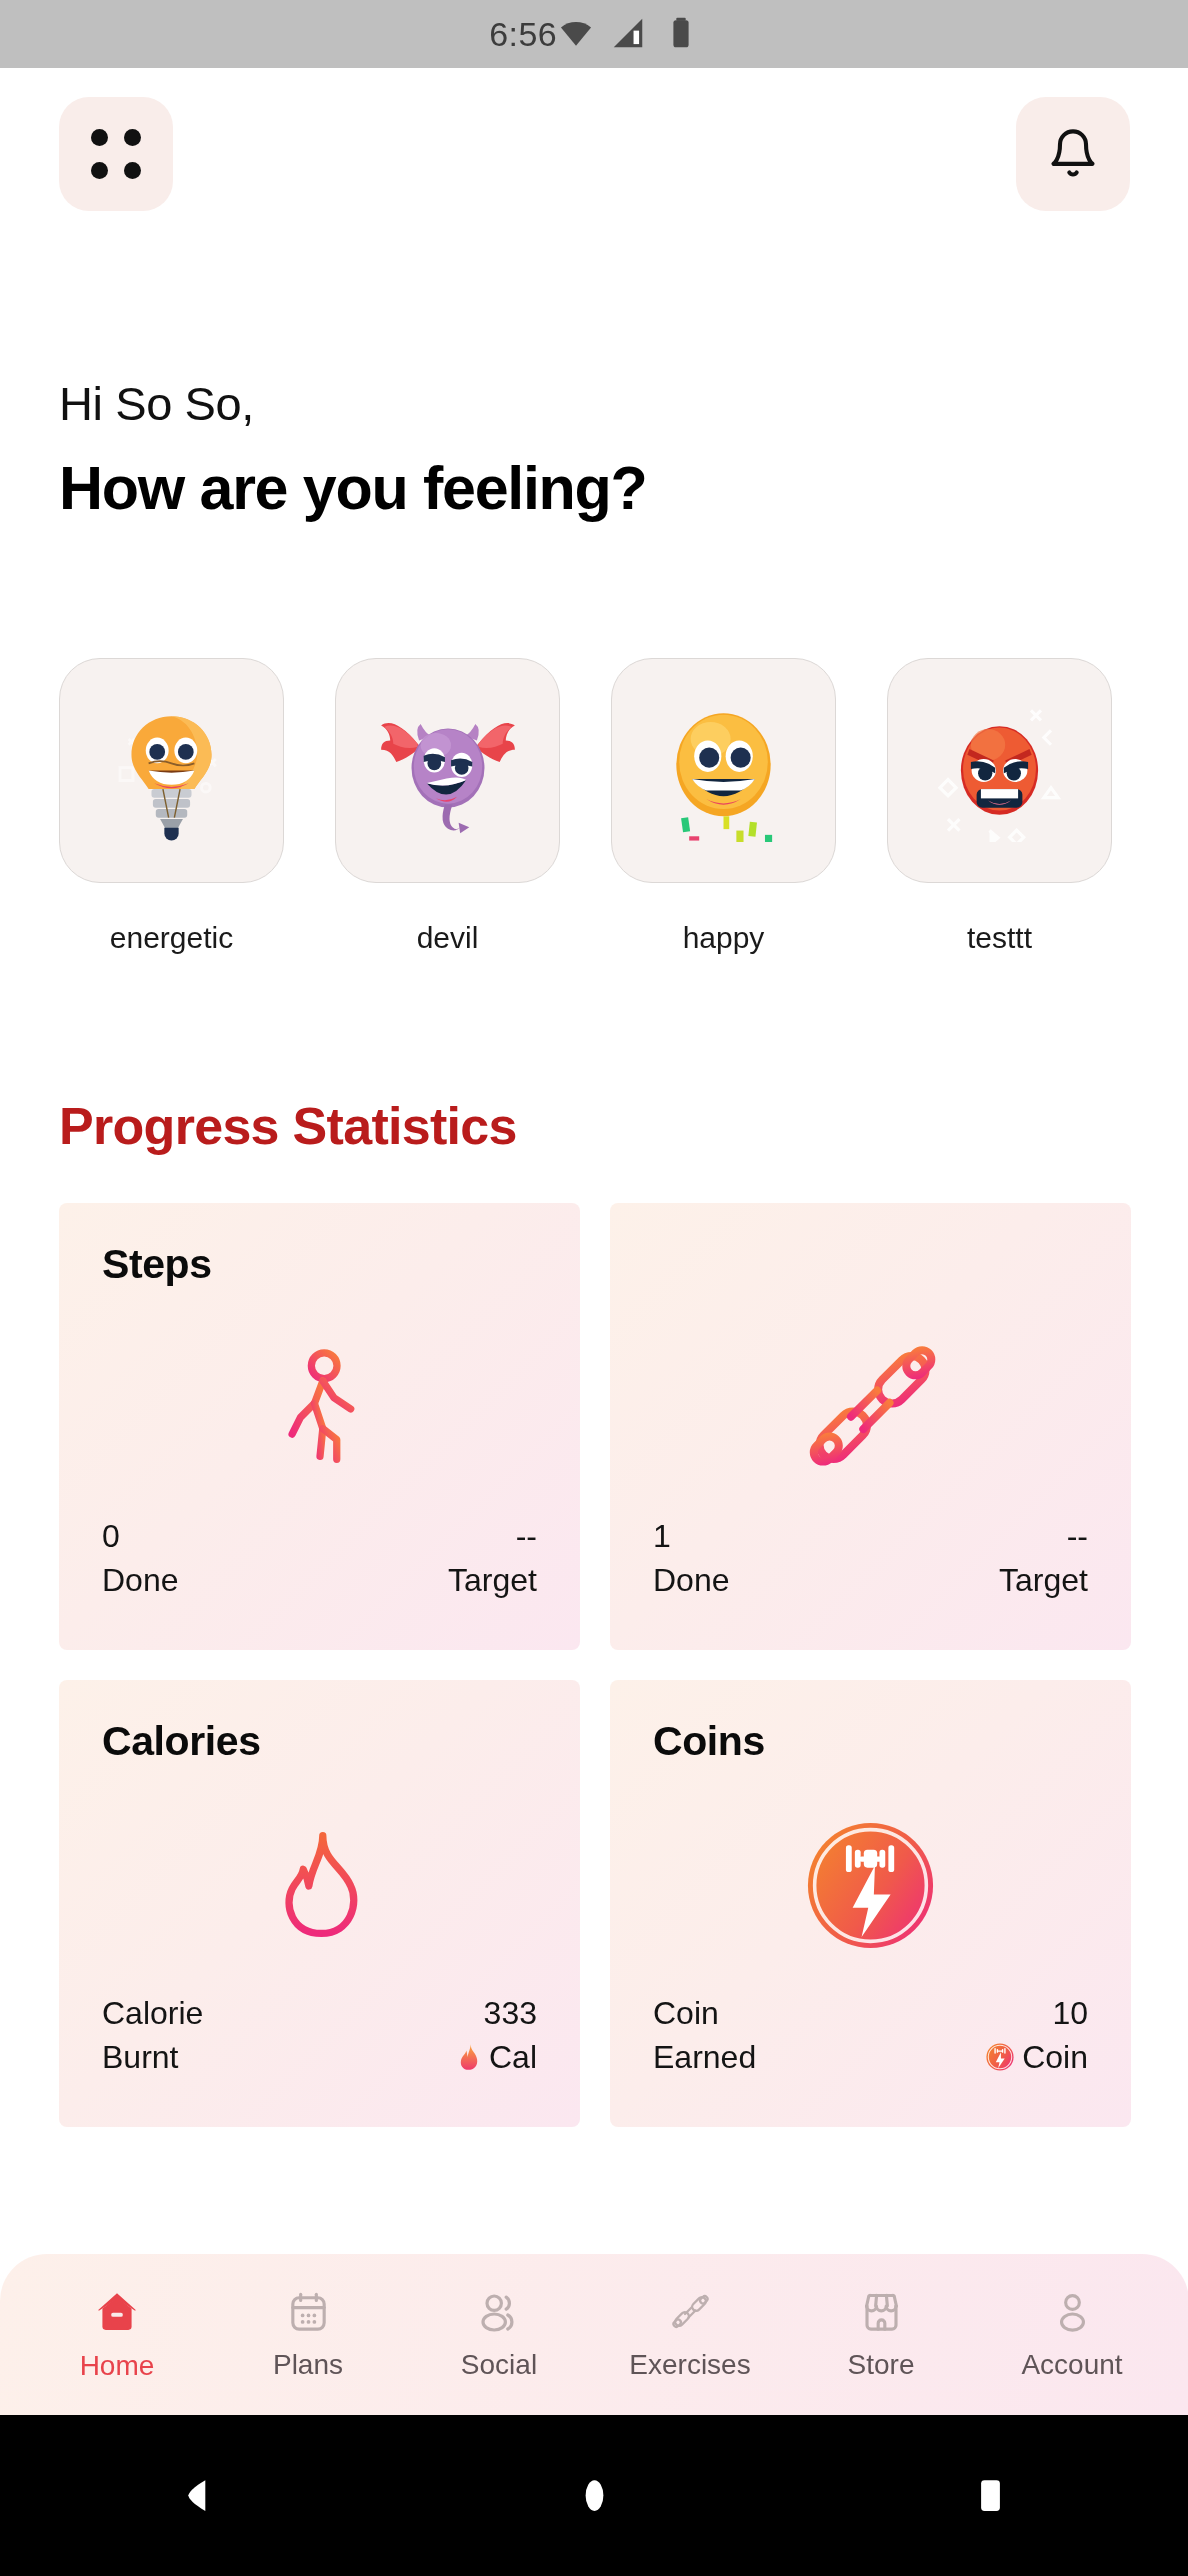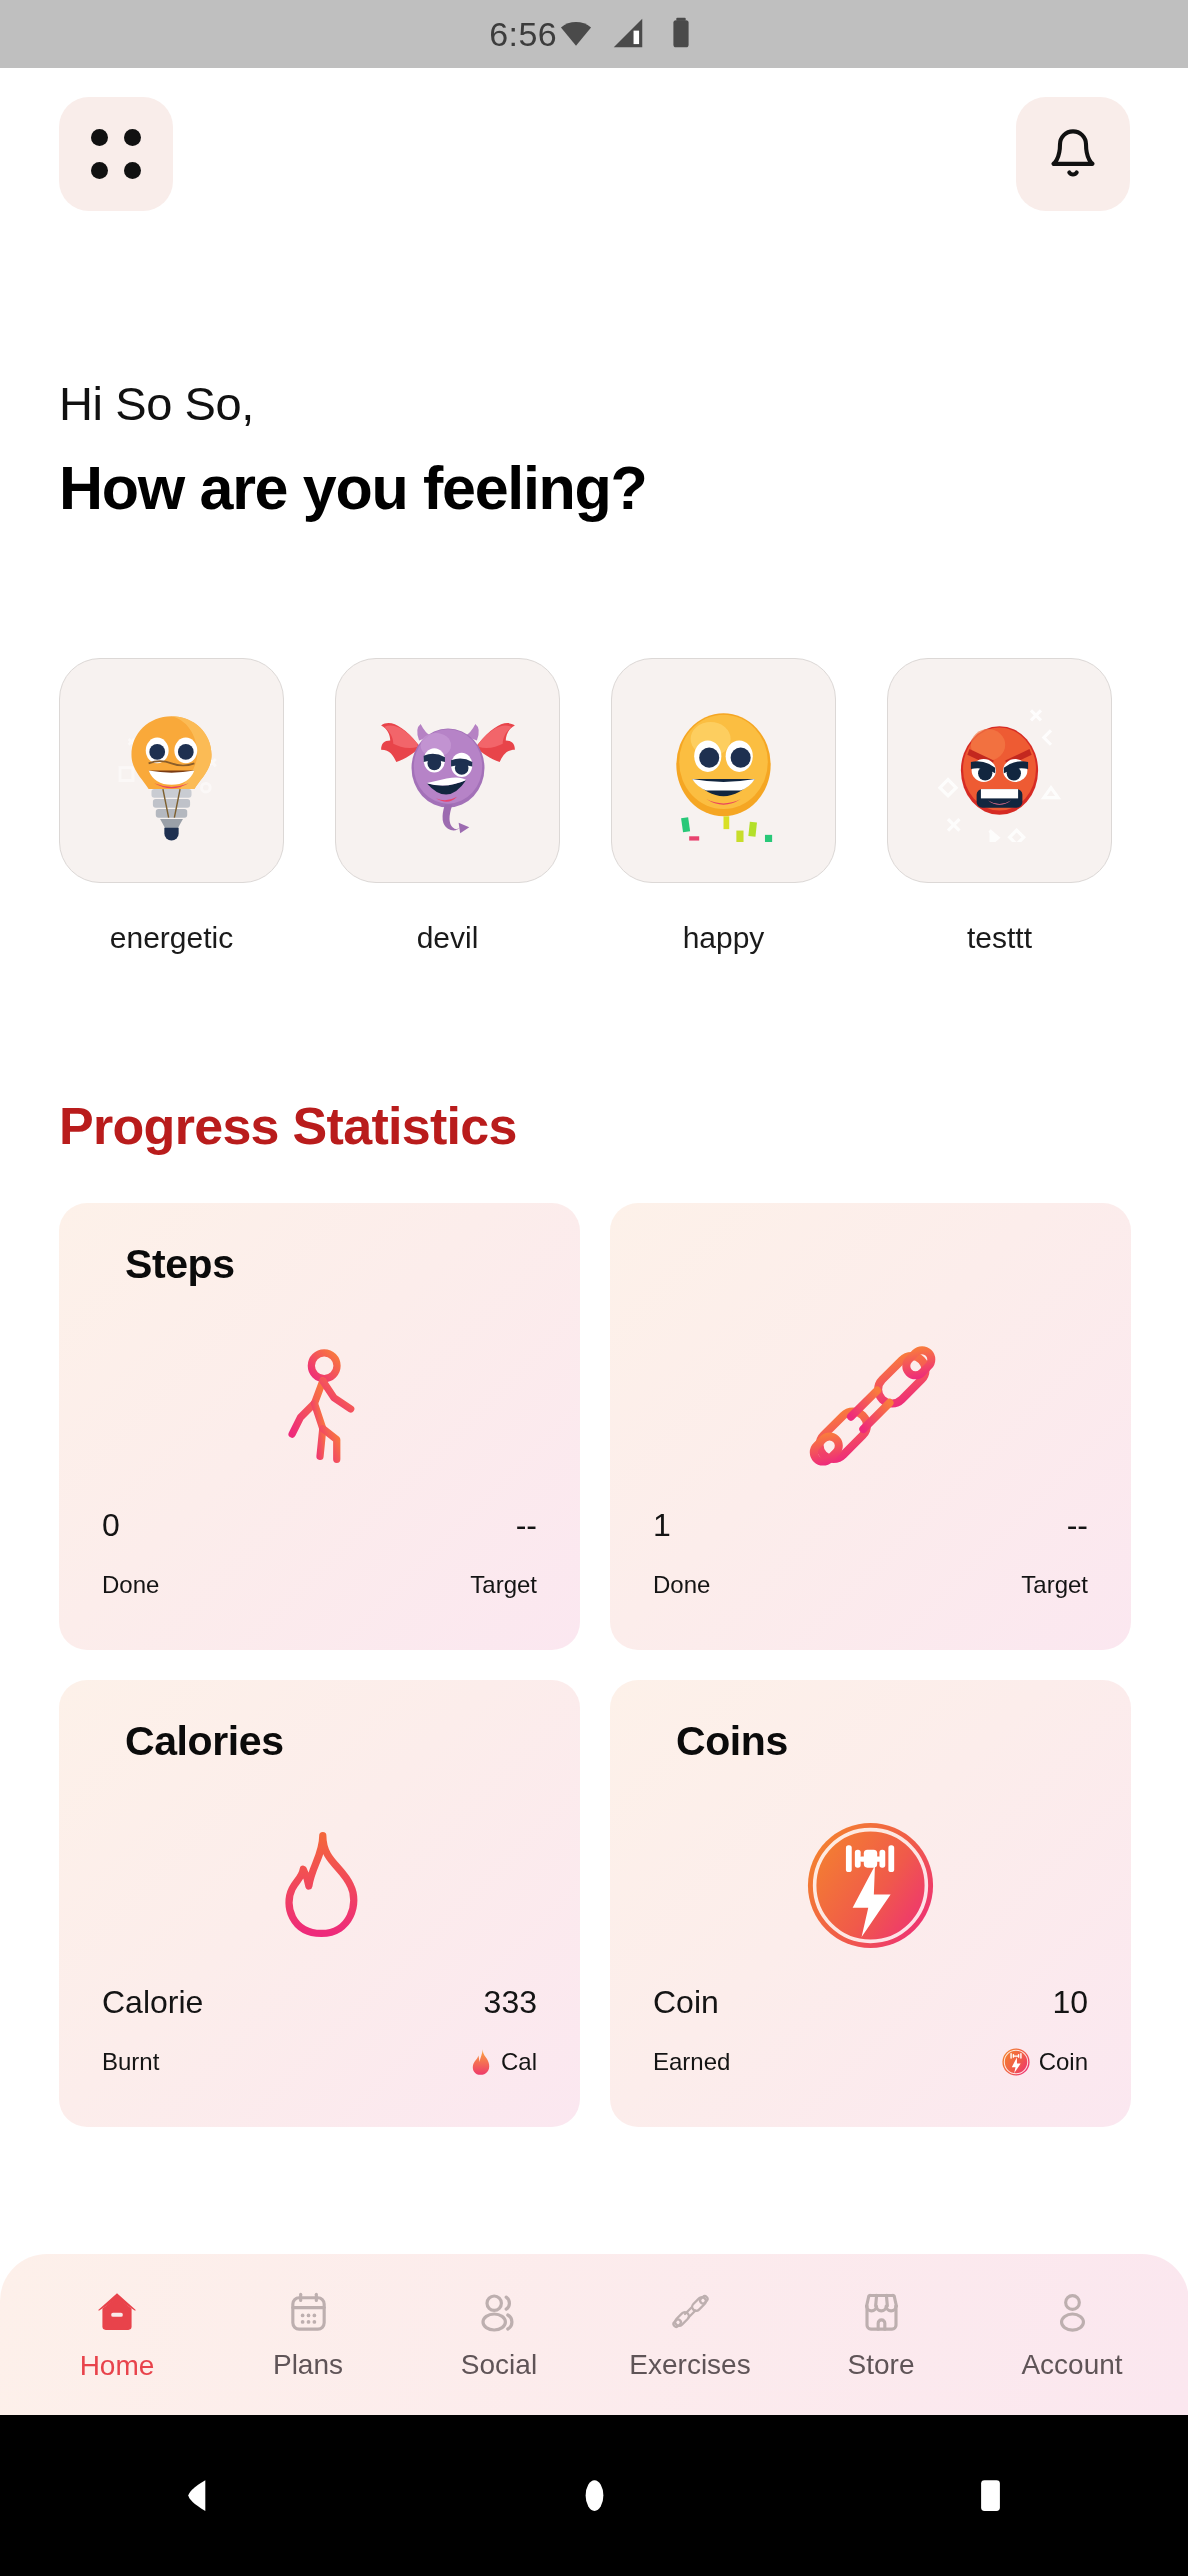--- a/index.html
+++ b/index.html
@@ -55,37 +55,37 @@
   
   .section-title {
     position:absolute; top:1096px; left:59px;
     font-size:52px; font-weight:700; color:#b91c1c; letter-spacing:-0.7px;
   }
 
   
   .stats { position:absolute; top:1203px; left:59px; width:1073px;
            display:grid; grid-template-columns:repeat(2,521px); gap:30px 30px; }
   .stat-card {
-    width:521px; height:447px; border-radius:28px;
+    width:521px; height:447px; border-radius:8px;
     background:linear-gradient(135deg,#FDF1E9 0%, #FCEDEB 45%, #FBE7F0 100%);
-    position:relative; padding:38px 66px;
+    position:relative; padding:38px 43px;
   }
   .stat-title { font-size:41px; font-weight:700; color:#0b0b0b; letter-spacing:-0.4px; }
   .stat-icon-wrap {
     position:absolute; left:0; right:0; top:116px; height:179px;
     display:flex; align-items:center; justify-content:center;
   }
   .stat-foot {
     position:absolute; left:43px; right:43px; bottom:50px;
     display:flex; justify-content:space-between; align-items:flex-end;
   }
   .foot-col { display:flex; flex-direction:column; gap:3.6px; }
   .foot-col.right { align-items:flex-end; text-align:right; }
   .foot-val { font-size:32px; color:#141414; line-height:1.25; }
-  .foot-lbl { font-size:24px; color:#141414; line-height:1.25;margin-top:21px; }
+  .foot-lbl { font-size:32px; color:#141414; line-height:1.25; }
   .foot-lbl.with-icon { display:flex; align-items:center; gap:7.2px; }
 
   
   .bottomnav {
     position:absolute; left:0; bottom:161px; width:1189px; height:161px;
     background:linear-gradient(100deg,#FDF0EA 0%, #FBE7EF 100%);
     border-radius:47px 47px 0 0;
     display:flex; align-items:center; justify-content:space-around;
     padding:0 21.5px;
   }

